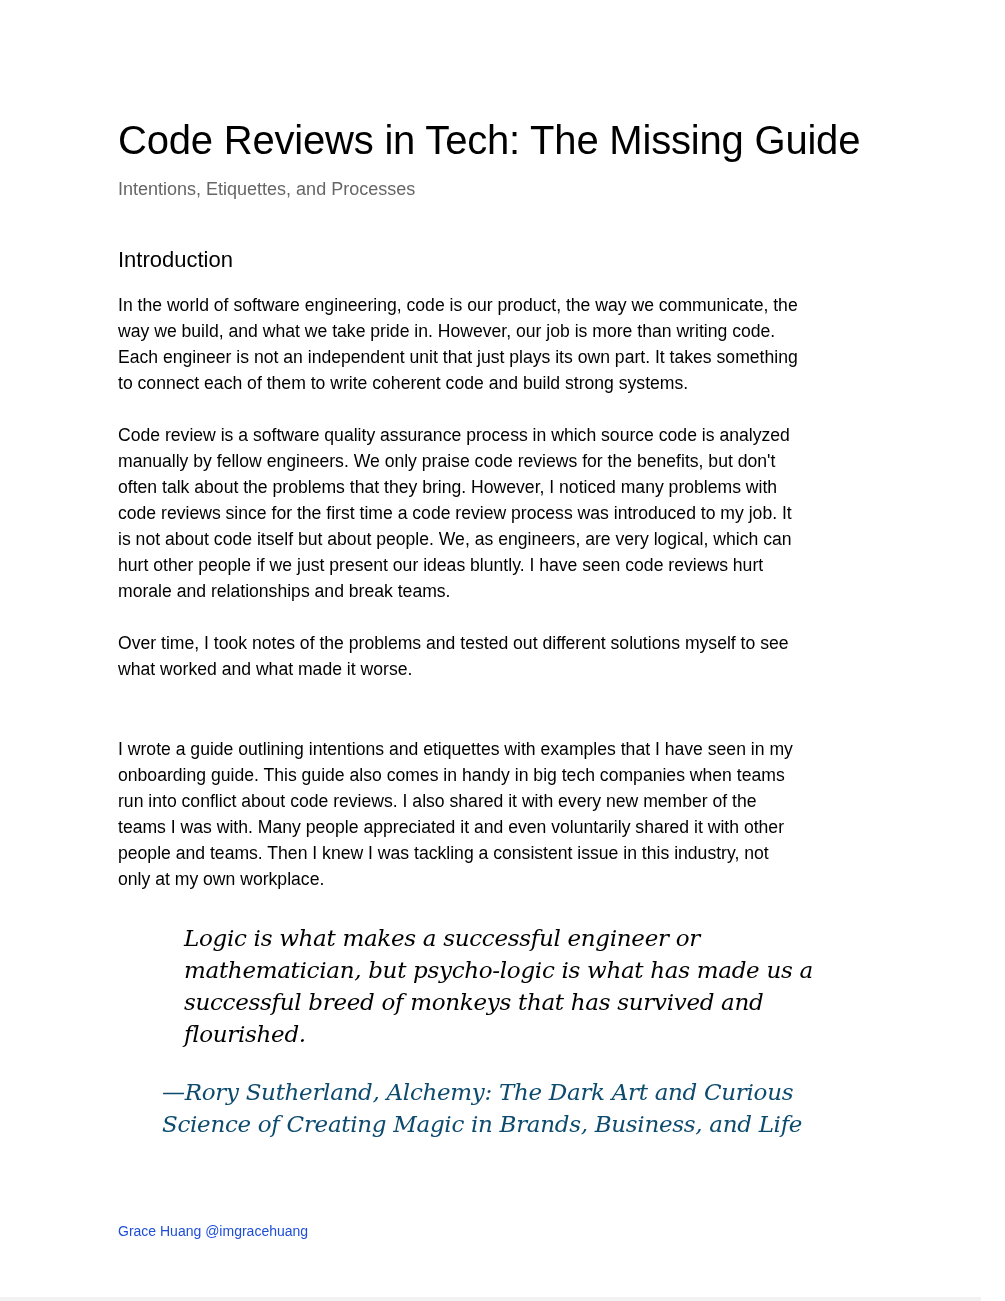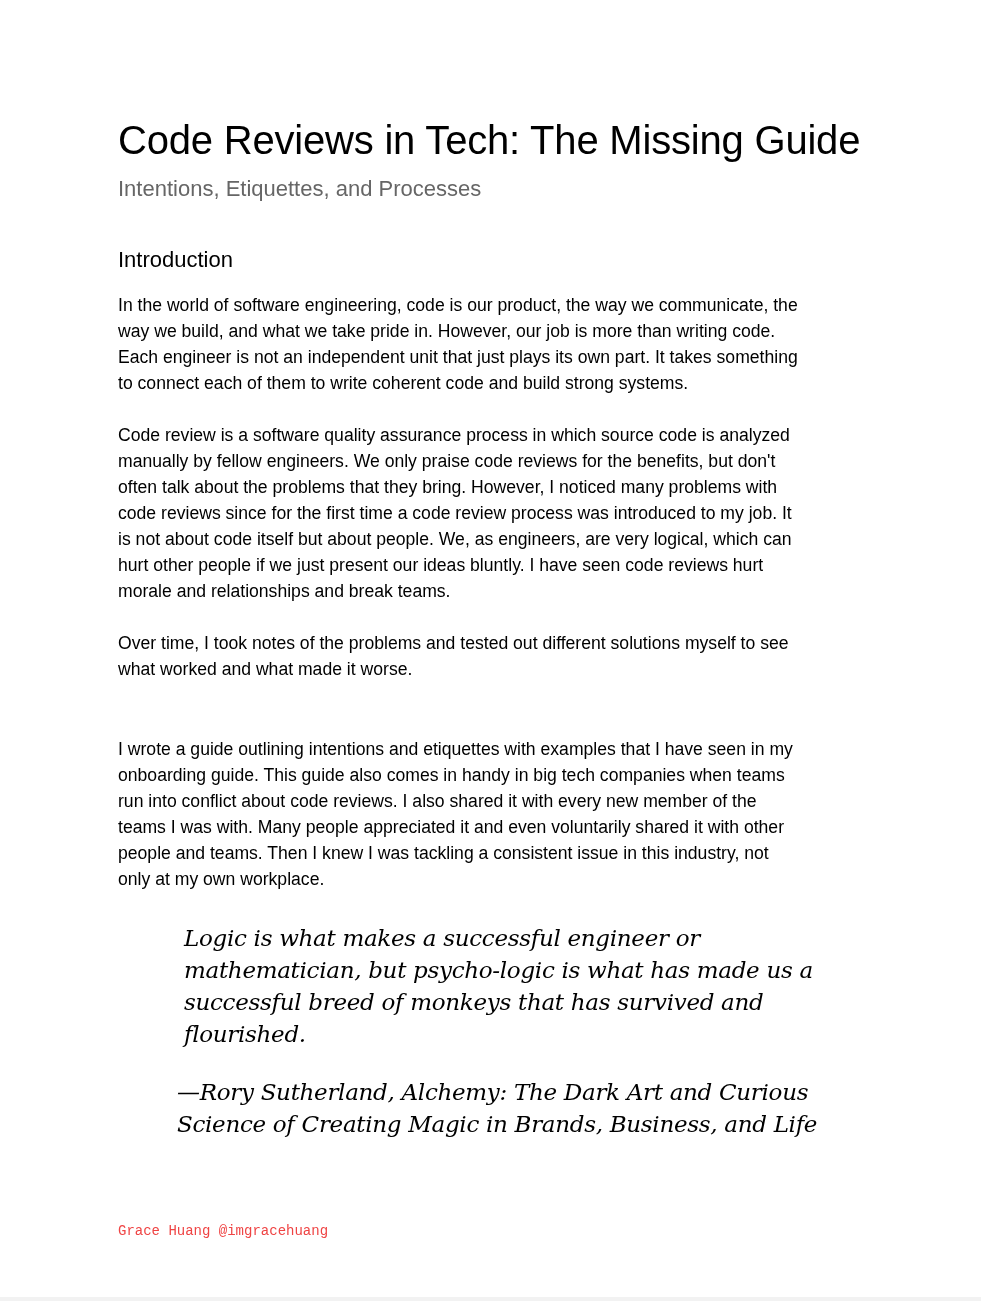--- a/index.html
+++ b/index.html
@@ -12,21 +12,21 @@
     .title {
       position: absolute; left: 118px; top: 116px;
       font-family: "Liberation Sans", sans-serif;
       font-size: 40px; line-height: 48px; color: #000000;
       letter-spacing: -0.2px; white-space: nowrap;
       margin: 0; font-weight: normal;
     }
     .subtitle {
       position: absolute; left: 118px; top: 175px;
       font-family: "Liberation Sans", sans-serif;
-      font-size: 22px; line-height: 28px; color: #666666;
+      font-size: 18px; line-height: 28px; color: #666666;
       white-space: nowrap; margin: 0; font-weight: normal;
     }
     .heading {
       position: absolute; left: 118px; top: 241px;
       font-family: "Liberation Sans", sans-serif;
       font-size: 22px; line-height: 38px; color: #000000;
       margin: 0; font-weight: normal; white-space: nowrap; text-align: center;
     }
     .para {
       position: absolute; left: 118px; width: 780px;
@@ -40,30 +40,30 @@
     #p3 { top: 630px; }
     #p4 { top: 736px; }
     .quote {
       position: absolute; left: 177px; top: 915px; width: 680px;
       font-family: "DejaVu Serif", "Liberation Serif", serif;
       font-style: italic; font-size: 23px; line-height: 32px; color: #000000;
       margin: 7px;
     }
     .quote .line { display: block; white-space: nowrap; letter-spacing: -0.3px; }
     .attrib {
-      position: absolute; left: 177px; top: 1076px; width: 680px;
+      position: absolute; left: 162px; top: 1076px; width: 680px;
       font-family: "DejaVu Serif", "Liberation Serif", serif;
-      font-style: italic; font-size: 23px; line-height: 32px; color: #000000;
+      font-style: italic; font-size: 23px; line-height: 32px; color: #0c4a6e;
       margin: 0;
     }
     .attrib .line { display: block; white-space: nowrap; letter-spacing: -0.3px; }
     .footer {
       position: absolute; left: 118px; top: 1222px;
-      font-family: Liberation Mono, monospace;
-      font-size: 14px; line-height: 18px; color: #ef4444;
+      font-family: Liberation Sans, sans-serif;
+      font-size: 14px; line-height: 18px; color: #1d4ed8;
       white-space: nowrap;
     }
   </style>
 </head>
 <body>
 
 <div class="page">
   <h1 class="title">Code Reviews in Tech: The Missing Guide</h1>
   <h2 class="subtitle">Intentions, Etiquettes, and Processes</h2>
   <h3 class="heading">Introduction</h3>

